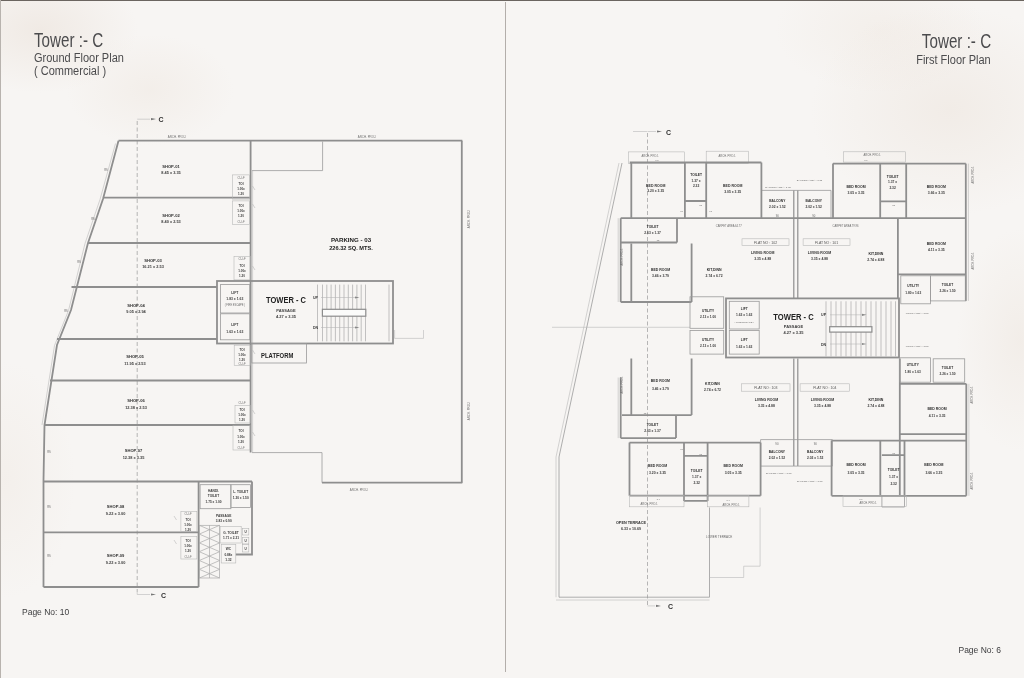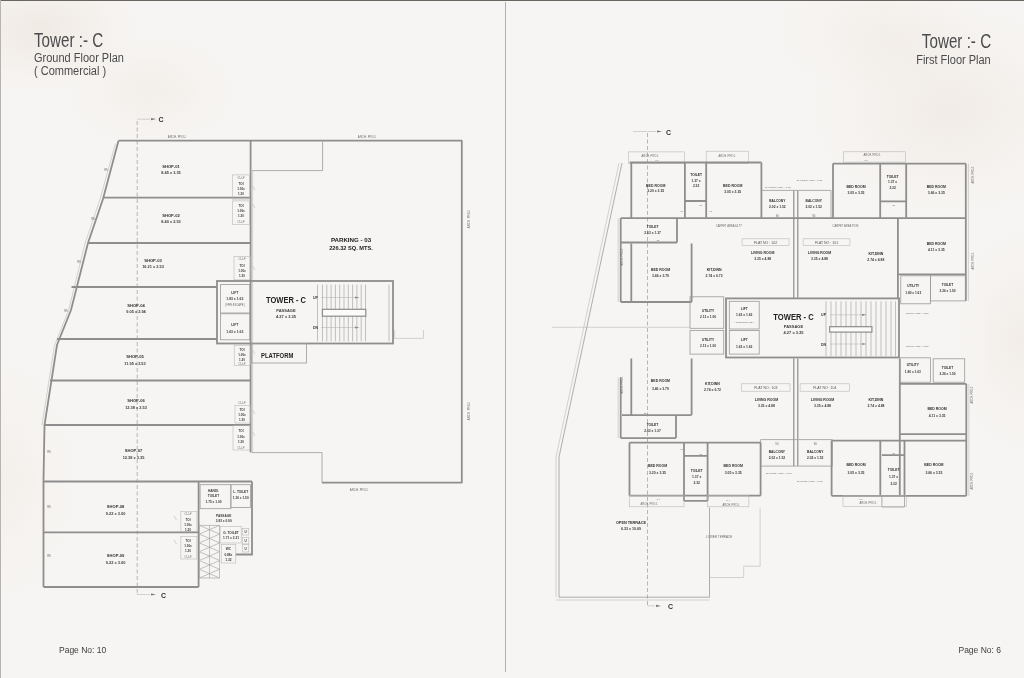--- a/index.html
+++ b/index.html
@@ -37,21 +37,21 @@
 <div id="divider"></div>
 
 <div class="ttl" style="left:34px;top:29px;font-size:20px;">Tower :- C</div>
 
 <div class="sub" style="left:34px;top:52px;font-size:12.5px;line-height:12.6px;">Ground Floor Plan<br>( Commercial )</div>
 
 <div class="ttlr" style="right:33px;top:30px;font-size:20px;">Tower :- C</div>
 
 <div class="subr" style="right:33px;top:52.5px;font-size:12.5px;">First Floor Plan</div>
 
-<div class="pg" style="left:22px;top:645px;margin-left:37px;">Page No: 10</div>
+<div class="pg" style="left:22px;top:607px;">Page No: 10</div>
 
 <div class="pg" style="right:23px;top:645px;">Page No: 6</div>
 <svg width="1024" height="678" viewBox="0 0 1024 678">
 <defs>
 <style>
 .w2{stroke:#8e8e8e;stroke-width:1.8;fill:none}
 .w1{stroke:#9a9a9a;stroke-width:0.8;fill:none}
 .wl{stroke:#b3b3b3;stroke-width:0.55;fill:none}
 .st{stroke:#a9a9a9;stroke-width:0.7;fill:none}
 .dash{stroke:#9a9a9a;stroke-width:0.7;fill:none;stroke-dasharray:4 2.5}

